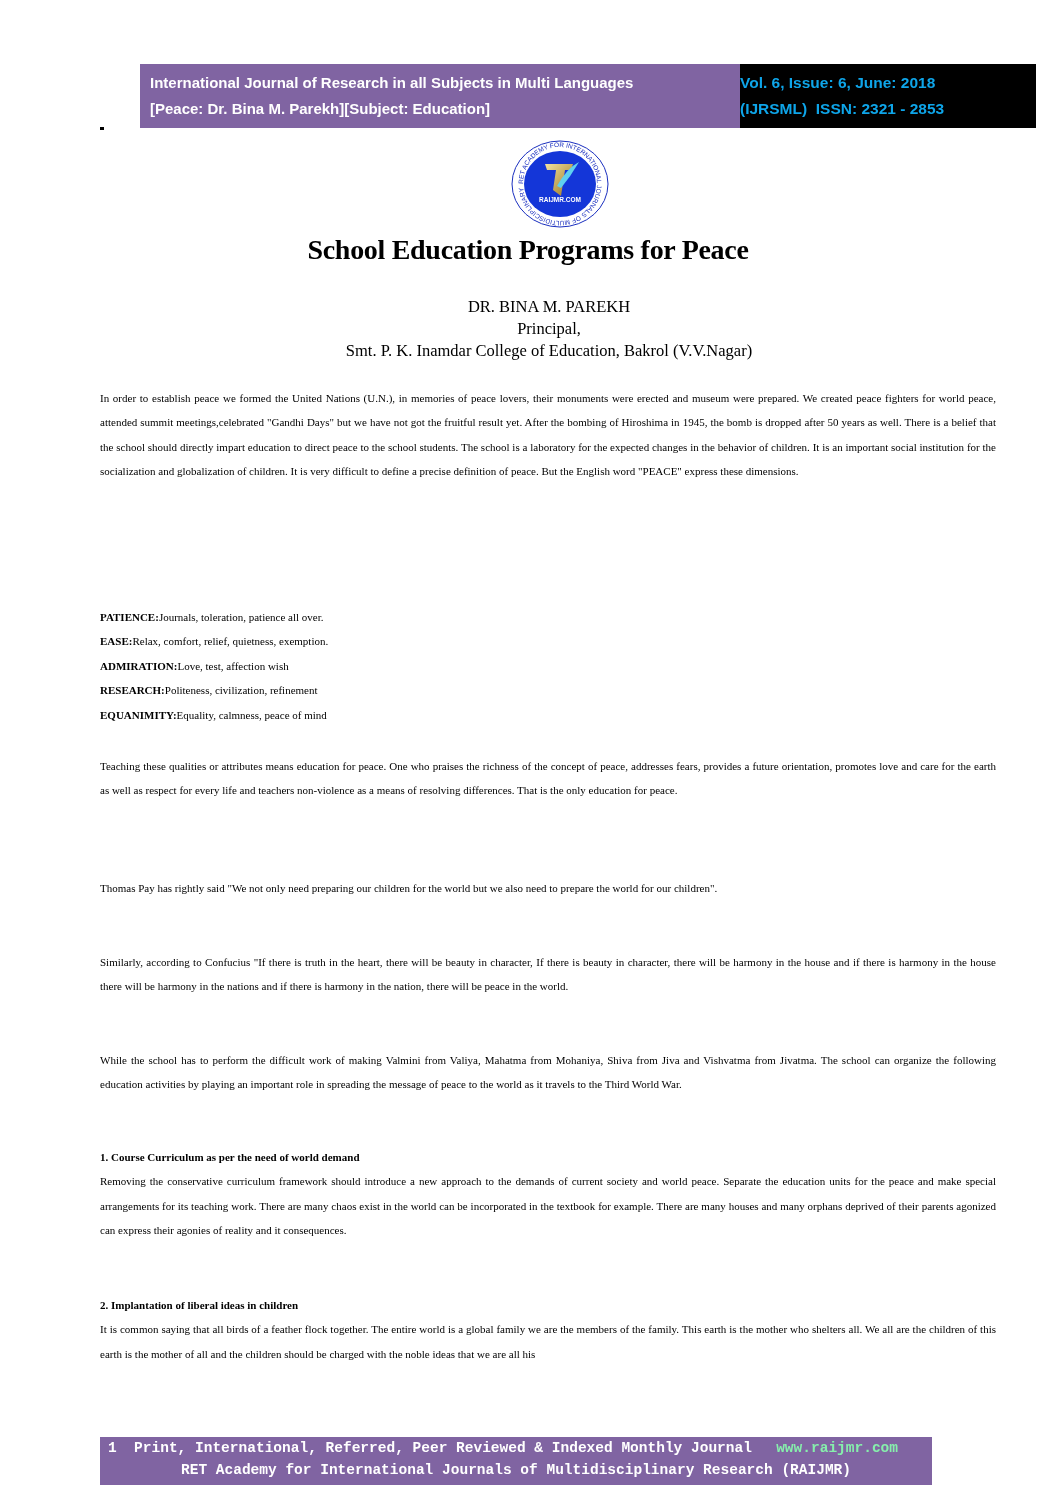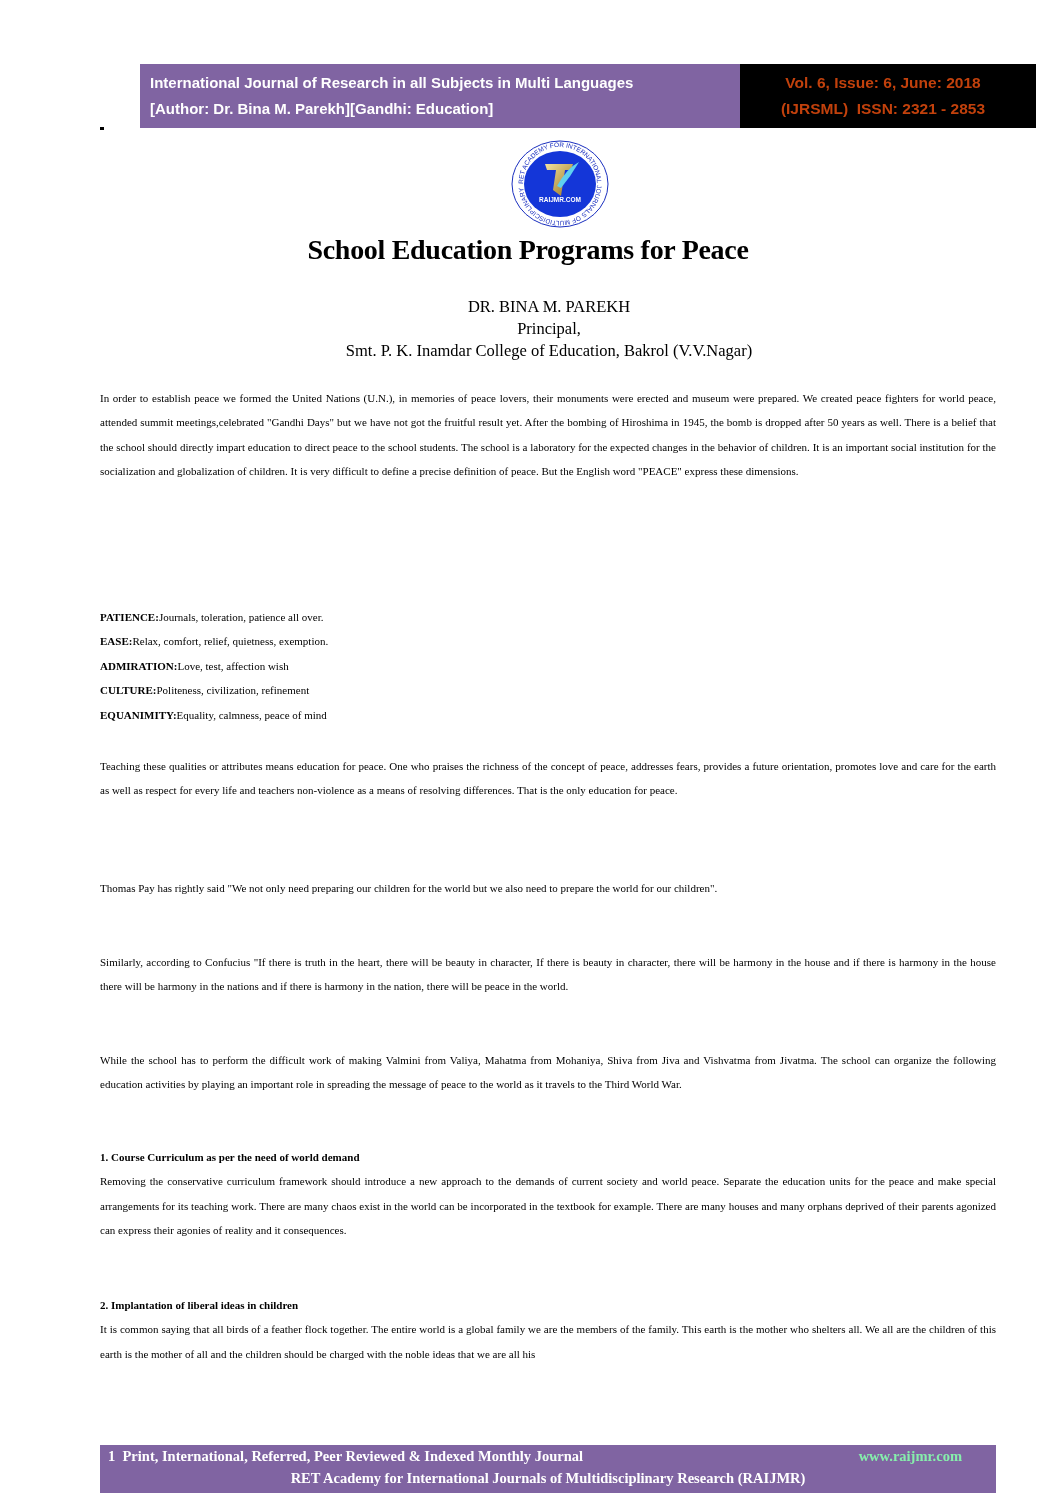--- a/index.html
+++ b/index.html
@@ -1,45 +1,45 @@
 <!DOCTYPE html>
 <html><head>
 <meta charset="utf-8">
 <style>
   html, body { margin:0; padding:0; background:#ffffff; }
   body { width:1058px; height:1497px; position:relative; overflow:hidden; font-family:"Liberation Serif", serif; color:#000; }
   .hdr { position:absolute; top:64px; left:100px; width:896px; height:64px; display:flex;padding-left:40px; }
   .hdr-left { background:#8064a2; color:#fff; width:600px; box-sizing:border-box; padding:6px 0 0 10px; font-family:"Liberation Sans", sans-serif; font-size:15px; font-weight:bold; line-height:26px; }
-  .hdr-right { background:#000; color:#c2410c; flex:1; box-sizing:border-box; padding:6px 10px 0 0; text-align:center; font-family:"Liberation Sans", sans-serif; font-size:15.5px; font-weight:bold; line-height:26px; }
+  .hdr-right { background:#000; color:#0ea5e9; flex:1; box-sizing:border-box; padding:6px 10px 0 0; text-align:left; font-family:"Liberation Sans", sans-serif; font-size:15.5px; font-weight:bold; line-height:26px; }
   .tick { position:absolute; top:127px; left:100px; width:4px; height:3px; background:#000; }
   .logo { position:absolute; top:140px; left:509px; width:102px; height:88px; }
   .title { position:absolute; top:234px; left:0; width:1056px; text-align:center; font-size:28px; font-weight:bold; letter-spacing:-0.3px; }
   .author { position:absolute; top:296px; left:0; width:1098px; text-align:center; font-size:16.5px; line-height:22px; }
   .body { position:absolute; left:100px; width:896px; font-size:11px; line-height:24.4px; text-align:justify; }
   .p1 { top:386px; }
   .defs { top:605px; text-align:left; }
   .p2 { top:754px; }
   .p3 { top:876px; }
   .p4 { top:950px; }
   .p5 { top:1048px; }
   .s1 { top:1145px; }
   .s2 { top:1293px; }
   b.h { font-weight:bold; }
-  .ftr { position:absolute; top:1437px; left:100px; width:896px; height:48px; background:#8064a2; color:#fff; font-family:Liberation Serif, serif; font-size:14.5px; font-weight:bold;margin-top:8px; }
+  .ftr { position:absolute; top:1437px; left:100px; width:832px; height:48px; background:#8064a2; color:#fff; font-family:Liberation Mono, monospace; font-size:14.5px; font-weight:bold; }
   .ftr-row1 { position:absolute; top:3px; left:8px; right:34px; display:flex; justify-content:space-between; color:#fff; }
   .ftr-row1 .url { color:#86efac; }
   .ftr-row2 { position:absolute; top:25px; left:0; width:100%; text-align:center; }
 </style>
 </head>
 <body>
 
 <div class="hdr">
   <div class="hdr-left">
     <div>International Journal of Research in all Subjects in Multi Languages</div>
-    <div>[Author: Dr. Bina M. Parekh][Gandhi: Education]</div>
+    <div>[Peace: Dr. Bina M. Parekh][Subject: Education]</div>
   </div>
   <div class="hdr-right">
     <div>Vol. 6, Issue: 6, June: 2018</div>
     <div style="white-space:pre">(IJRSML)  ISSN: 2321 - 2853</div>
   </div>
 </div>
 <div class="tick"></div>
 
 <div class="logo">
   <svg width="102" height="88" viewBox="0 0 102 88">
@@ -68,21 +68,21 @@
   <div>Principal,</div>
   <div>Smt. P. K. Inamdar College of Education, Bakrol (V.V.Nagar)</div>
 </div>
 
 <div class="body p1">In order to establish peace we formed the United Nations (U.N.), in memories of peace lovers, their monuments were erected and museum were prepared. We created peace fighters for world peace, attended summit meetings,celebrated "Gandhi Days" but we have not got the fruitful result yet. After the bombing of Hiroshima in 1945, the bomb is dropped after 50 years as well. There is a belief that the school should directly impart education to direct peace to the school students. The school is a laboratory for the expected changes in the behavior of children. It is an important social institution for the socialization and globalization of children. It is very difficult to define a precise definition of peace. But the English word "PEACE" express these dimensions.</div>
 
 <div class="body defs">
   <div><b class="h">PATIENCE:</b><span>Journals, toleration, patience all over.</span></div>
   <div><b class="h">EASE:</b><span>Relax, comfort, relief, quietness, exemption.</span></div>
   <div><b class="h">ADMIRATION:</b><span>Love, test, affection wish</span></div>
-  <div><b class="h">CULTURE:</b><span>Politeness, civilization, refinement</span></div>
+  <div><b class="h">RESEARCH:</b><span>Politeness, civilization, refinement</span></div>
   <div><b class="h">EQUANIMITY:</b><span>Equality, calmness, peace of mind</span></div>
 </div>
 
 <div class="body p2">Teaching these qualities or attributes means education for peace. One who praises the richness of the concept of peace, addresses fears, provides a future orientation, promotes love and care for the earth as well as respect for every life and teachers non-violence as a means of resolving differences. That is the only education for peace.</div>
 <div class="body p3">Thomas Pay has rightly said "We not only need preparing our children for the world but we also need to prepare the world for our children".</div>
 <div class="body p4">Similarly, according to Confucius "If there is truth in the heart, there will be beauty in character, If there is beauty in character, there will be harmony in the house and if there is harmony in the house there will be harmony in the nations and if there is harmony in the nation, there will be peace in the world.</div>
 <div class="body p5">While the school has to perform the difficult work of making Valmini from Valiya, Mahatma from Mohaniya, Shiva from Jiva and Vishvatma from Jivatma. The school can organize the following education activities by playing an important role in spreading the message of peace to the world as it travels to the Third World War.</div>
 
 <div class="body s1">
   <div><b class="h">1. Course Curriculum as per the need of world demand</b></div>

